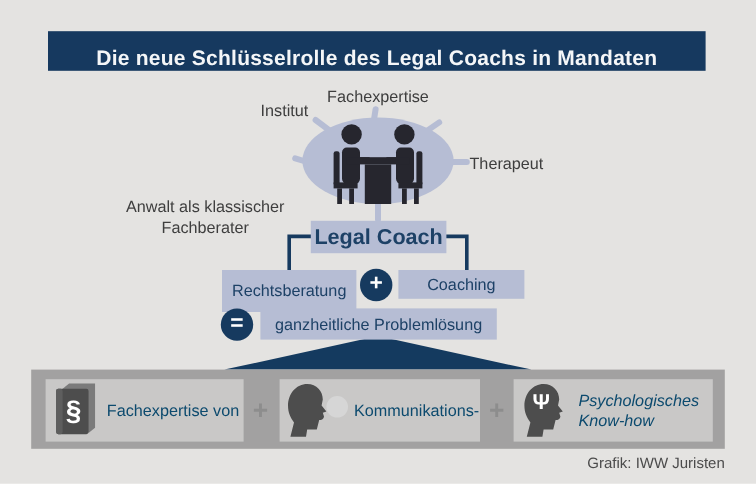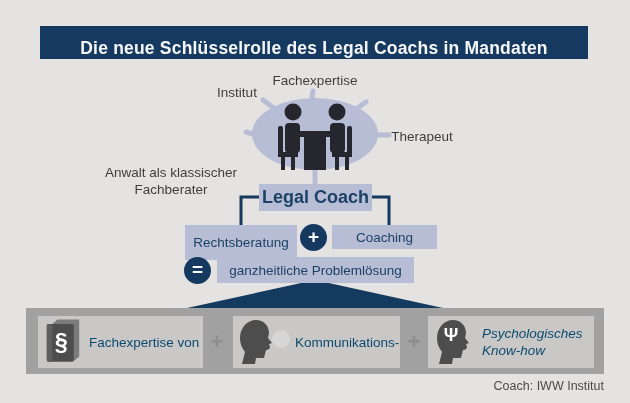--- a/index.html
+++ b/index.html
@@ -140,15 +140,15 @@
     <svg class="iconwrap" style="margin-left:8px;" width="38" height="46" viewBox="0 0 38 46">
       <path fill="#4d4d4d" d="M17 1C8 1 1 9 1 19c0 6 2 10 5 14l-3 12h13l1-6h8l2-8c2 0 4-1 4-3l-1-3 3-1-4-5 1-5C30 7 25 1 17 1z"></path>
       <text x="15" y="22" font-size="18" font-weight="bold" fill="#ffffff" text-anchor="middle">Ψ</text>
     </svg>
     <div class="txt" style="margin-left:8px;font-style:italic;">
       <span style="display:block">Psychologisches</span>
       <span style="display:block">Know-how</span>
     </div>
   </div>
 
-  <div class="credit">Coach: IWW Institut</div>
+  <div class="credit">Grafik: IWW Juristen</div>
 
 </div>
 
 </body></html>

